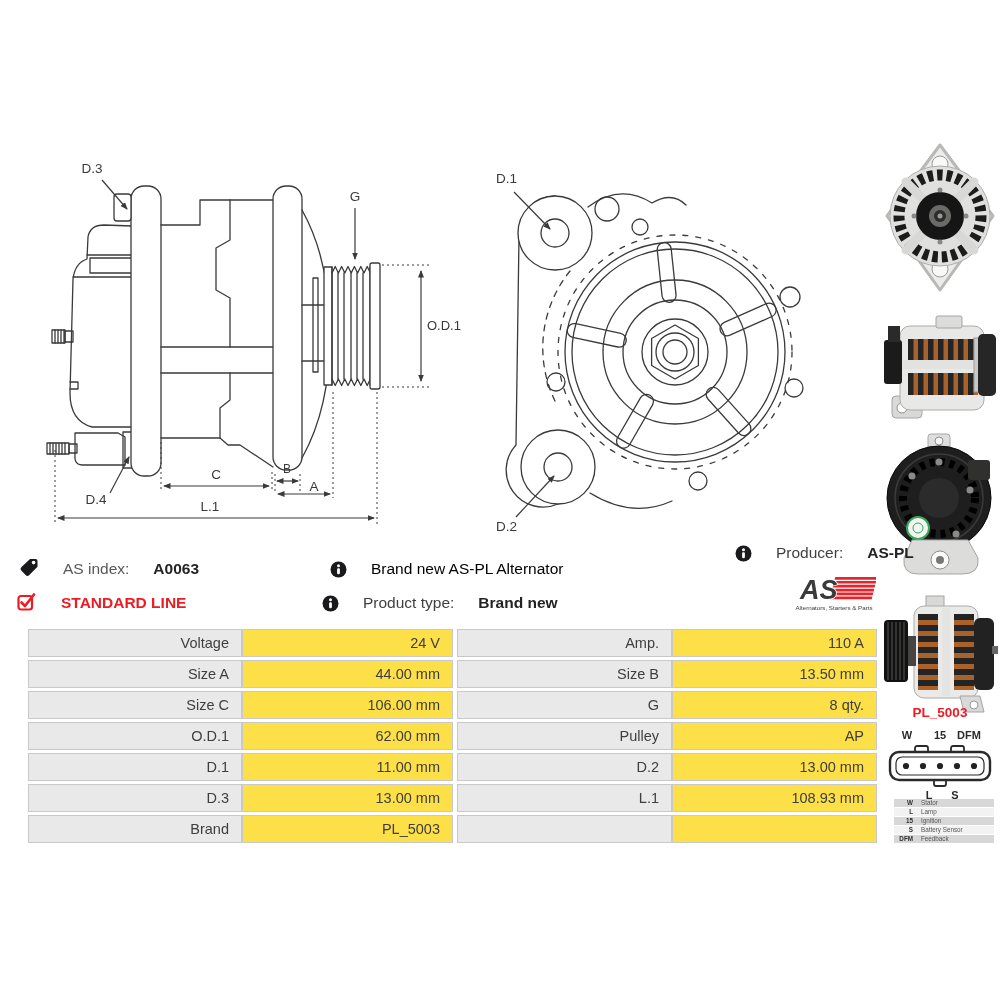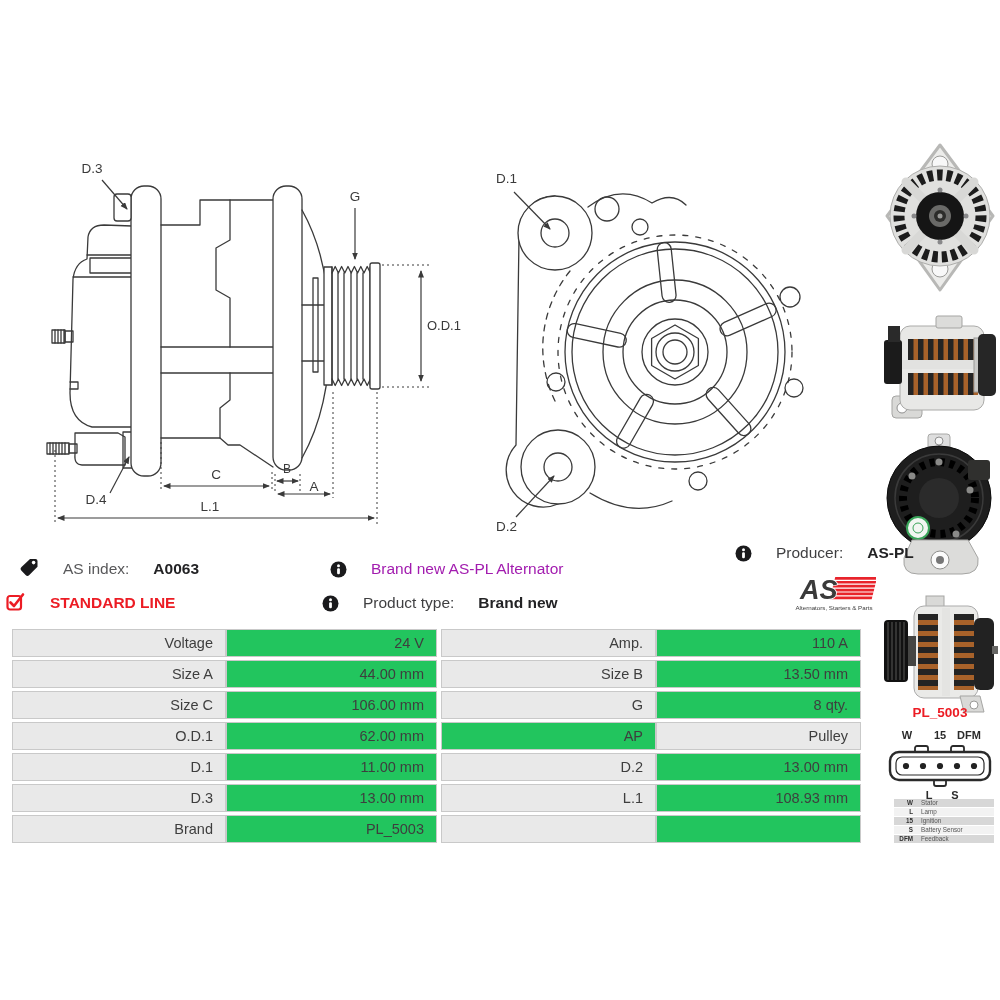--- a/index.html
+++ b/index.html
@@ -12,26 +12,26 @@
   .dot{stroke:#3a3a3a;stroke-width:1;fill:none;stroke-dasharray:2 3;}
   .ln{stroke:#3a3a3a;stroke-width:1.3;fill:none;stroke-linejoin:round;stroke-linecap:round;}
   .lnw{stroke:#3a3a3a;stroke-width:1.3;fill:#fff;stroke-linejoin:round;stroke-linecap:round;}
   
   .inforow{display:flex;align-items:flex-end;gap:24px;height:22px;font-size:15.5px;}
   .inforow .lab{color:#58585a;}
   .inforow b{color:#232325;font-weight:bold;}
   .red{color:#ec1c24;font-weight:bold;}
   .infoi{flex:0 0 auto;}
   
-  .spec{position:absolute;left:12px;top:629px;width:853px;}
+  .spec{position:absolute;left:28px;top:629px;width:853px;}
   .trow{display:grid;grid-template-columns:214px 211px 4px 215px 205px;height:28px;margin-bottom:3px;}
   .cell{border:1px solid #c9c9c9;display:flex;align-items:center;justify-content:flex-end;
         padding-right:12px;font-size:14.5px;color:#3e3e3e;box-sizing:border-box;}
   .lbl{background:#e9e9e9;}
-  .val{background:#22c55e;}
+  .val{background:#fde047;}
   
   .plug-title{position:absolute;left:888px;top:705px;width:104px;text-align:center;
               font-size:13.5px;font-weight:bold;color:#ec1c24;}
   .pinrow{position:absolute;left:888px;width:104px;height:14px;font-size:11px;font-weight:bold;color:#2b2b2b;}
   .pinrow span{position:absolute;transform:translateX(-50%);}
   .legend{position:absolute;left:894px;top:799px;width:100px;}
   .legrow{display:grid;grid-template-columns:22px 1fr;height:8px;line-height:8px;
           font-size:6.3px;border-bottom:1px solid #fff;}
   .legrow:nth-child(odd){background:#d7d7d7;}
   .legrow:nth-child(even){background:#f2f2f2;}
@@ -233,34 +233,34 @@
     <span class="lab">AS index:</span>
     <b>A0063</b>
   </div>
 
   <div class="abs inforow" style="left:330px;top:556px">
     <svg class="infoi" width="17" height="17" viewBox="0 0 17 17">
       <circle cx="8.5" cy="8.5" r="8" fill="#1a1a1c"></circle>
       <circle cx="8.5" cy="4.7" r="1.5" fill="#ffffff"></circle>
       <rect x="7.1" y="7.2" width="2.8" height="6" rx="1.2" fill="#ffffff"></rect>
     </svg>
-    <span class="lab" style="color:#a21caf">Brand new AS-PL Alternator</span>
+    <span class="lab" style="color:#000000">Brand new AS-PL Alternator</span>
   </div>
 
   <div class="abs inforow" style="left:735px;top:540px">
     <svg class="infoi" width="17" height="17" viewBox="0 0 17 17">
       <circle cx="8.5" cy="8.5" r="8" fill="#1a1a1c"></circle>
       <circle cx="8.5" cy="4.7" r="1.5" fill="#ffffff"></circle>
       <rect x="7.1" y="7.2" width="2.8" height="6" rx="1.2" fill="#ffffff"></rect>
     </svg>
     <span class="lab" style="color:#3f3f41">Producer:</span>
     <b>AS-PL</b>
   </div>
 
-  <div class="abs inforow" style="left:6px;top:590px">
+  <div class="abs inforow" style="left:17px;top:590px">
     <svg class="infoi" width="20" height="20" viewBox="0 0 20 20">
       <rect x="1.5" y="4" width="13.5" height="13.5" rx="2.5" fill="#ffffff" stroke="#ec1c24" stroke-width="2.2"></rect>
       <path d="M4.5,10.5 L8,14 L17,2.5" fill="none" stroke="#ec1c24" stroke-width="2.6" stroke-linecap="round" stroke-linejoin="round"></path>
     </svg>
     <span class="red">STANDARD LINE</span>
   </div>
 
   <div class="abs inforow" style="left:322px;top:590px">
     <svg class="infoi" width="17" height="17" viewBox="0 0 17 17">
       <circle cx="8.5" cy="8.5" r="8" fill="#1a1a1c"></circle>
@@ -303,22 +303,22 @@
       <div class="cell lbl">Size C</div>
       <div class="cell val">106.00 mm</div>
       <div></div>
       <div class="cell lbl">G</div>
       <div class="cell val">8 qty.</div>
     </div>
     <div class="trow">
       <div class="cell lbl">O.D.1</div>
       <div class="cell val">62.00 mm</div>
       <div></div>
+      <div class="cell lbl">Pulley</div>
       <div class="cell val">AP</div>
-      <div class="cell lbl">Pulley</div>
     </div>
     <div class="trow">
       <div class="cell lbl">D.1</div>
       <div class="cell val">11.00 mm</div>
       <div></div>
       <div class="cell lbl">D.2</div>
       <div class="cell val">13.00 mm</div>
     </div>
     <div class="trow">
       <div class="cell lbl">D.3</div>

